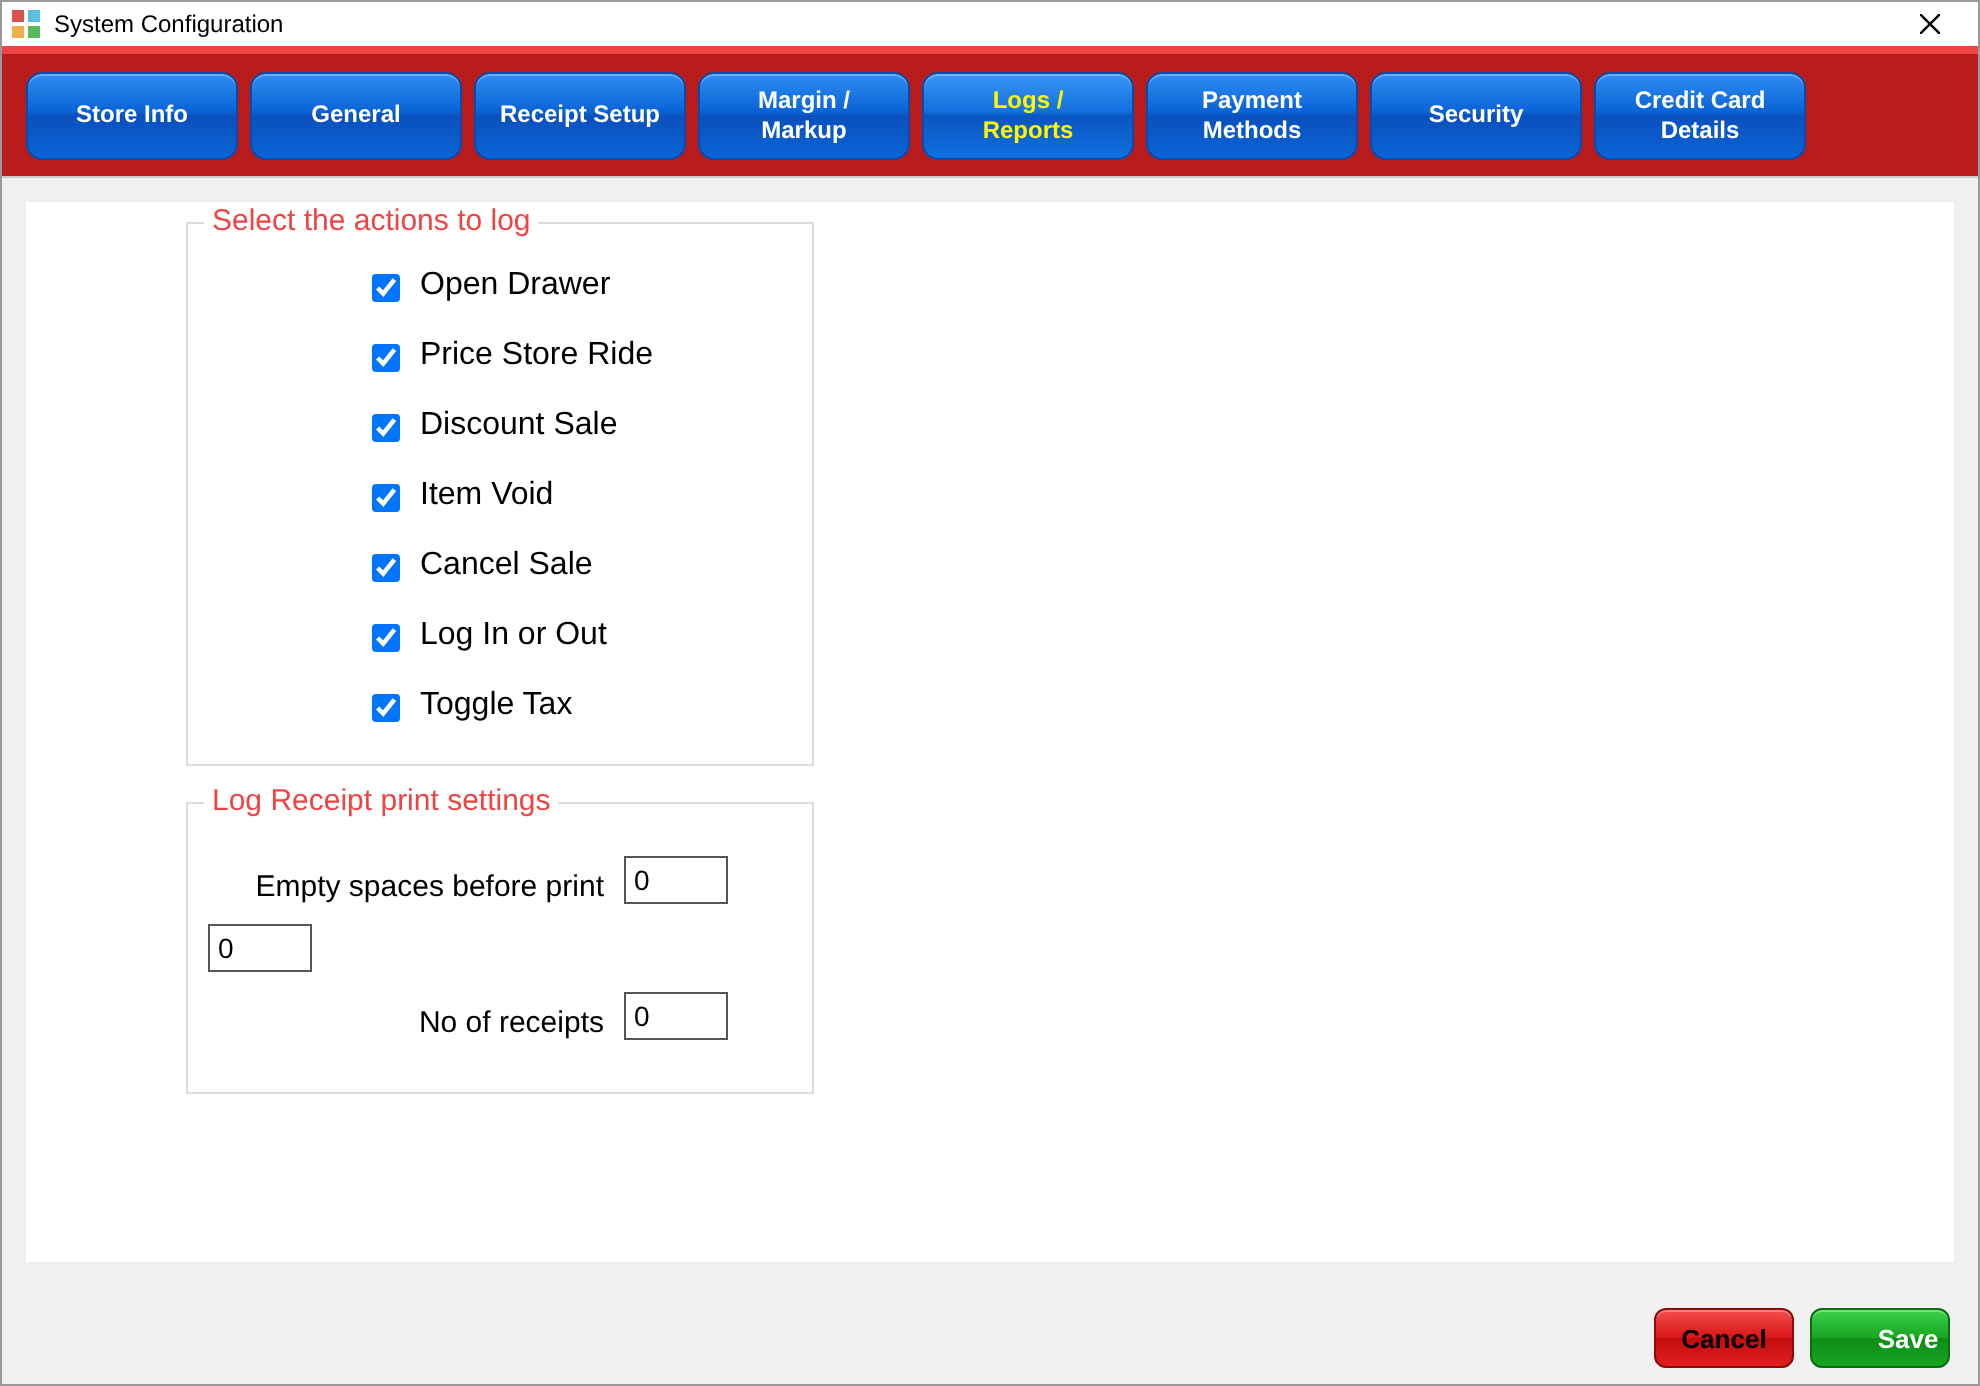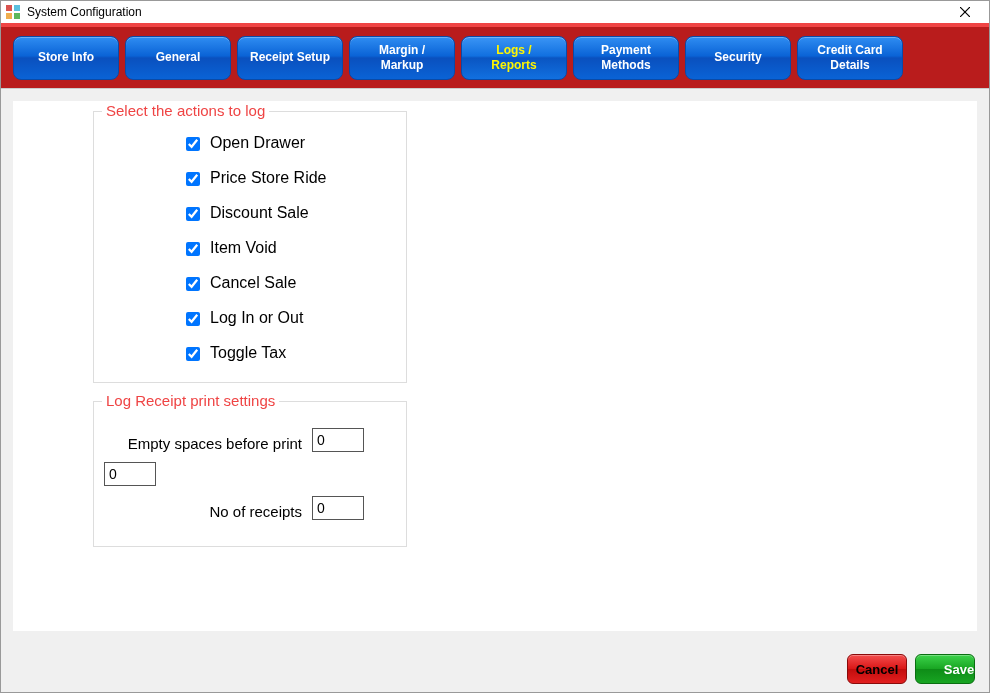--- a/index.html
+++ b/index.html
@@ -154,21 +154,21 @@
     }
 
     .footer {
       position: absolute;
       bottom: 8px;
       right: 14px;
       display: flex;
       gap: 8px;
     }
     .btn {
-      width: 60px;
+      width: 70px;
       height: 30px;
       border-radius: 6px;
       font-weight: bold;
       font-size: 13px;
       display: flex;
       align-items: center;
       justify-content: center;
       cursor: pointer;
       border: 1px solid;
       box-shadow: inset 0 1px 0 rgba(255,255,255,0.3);

